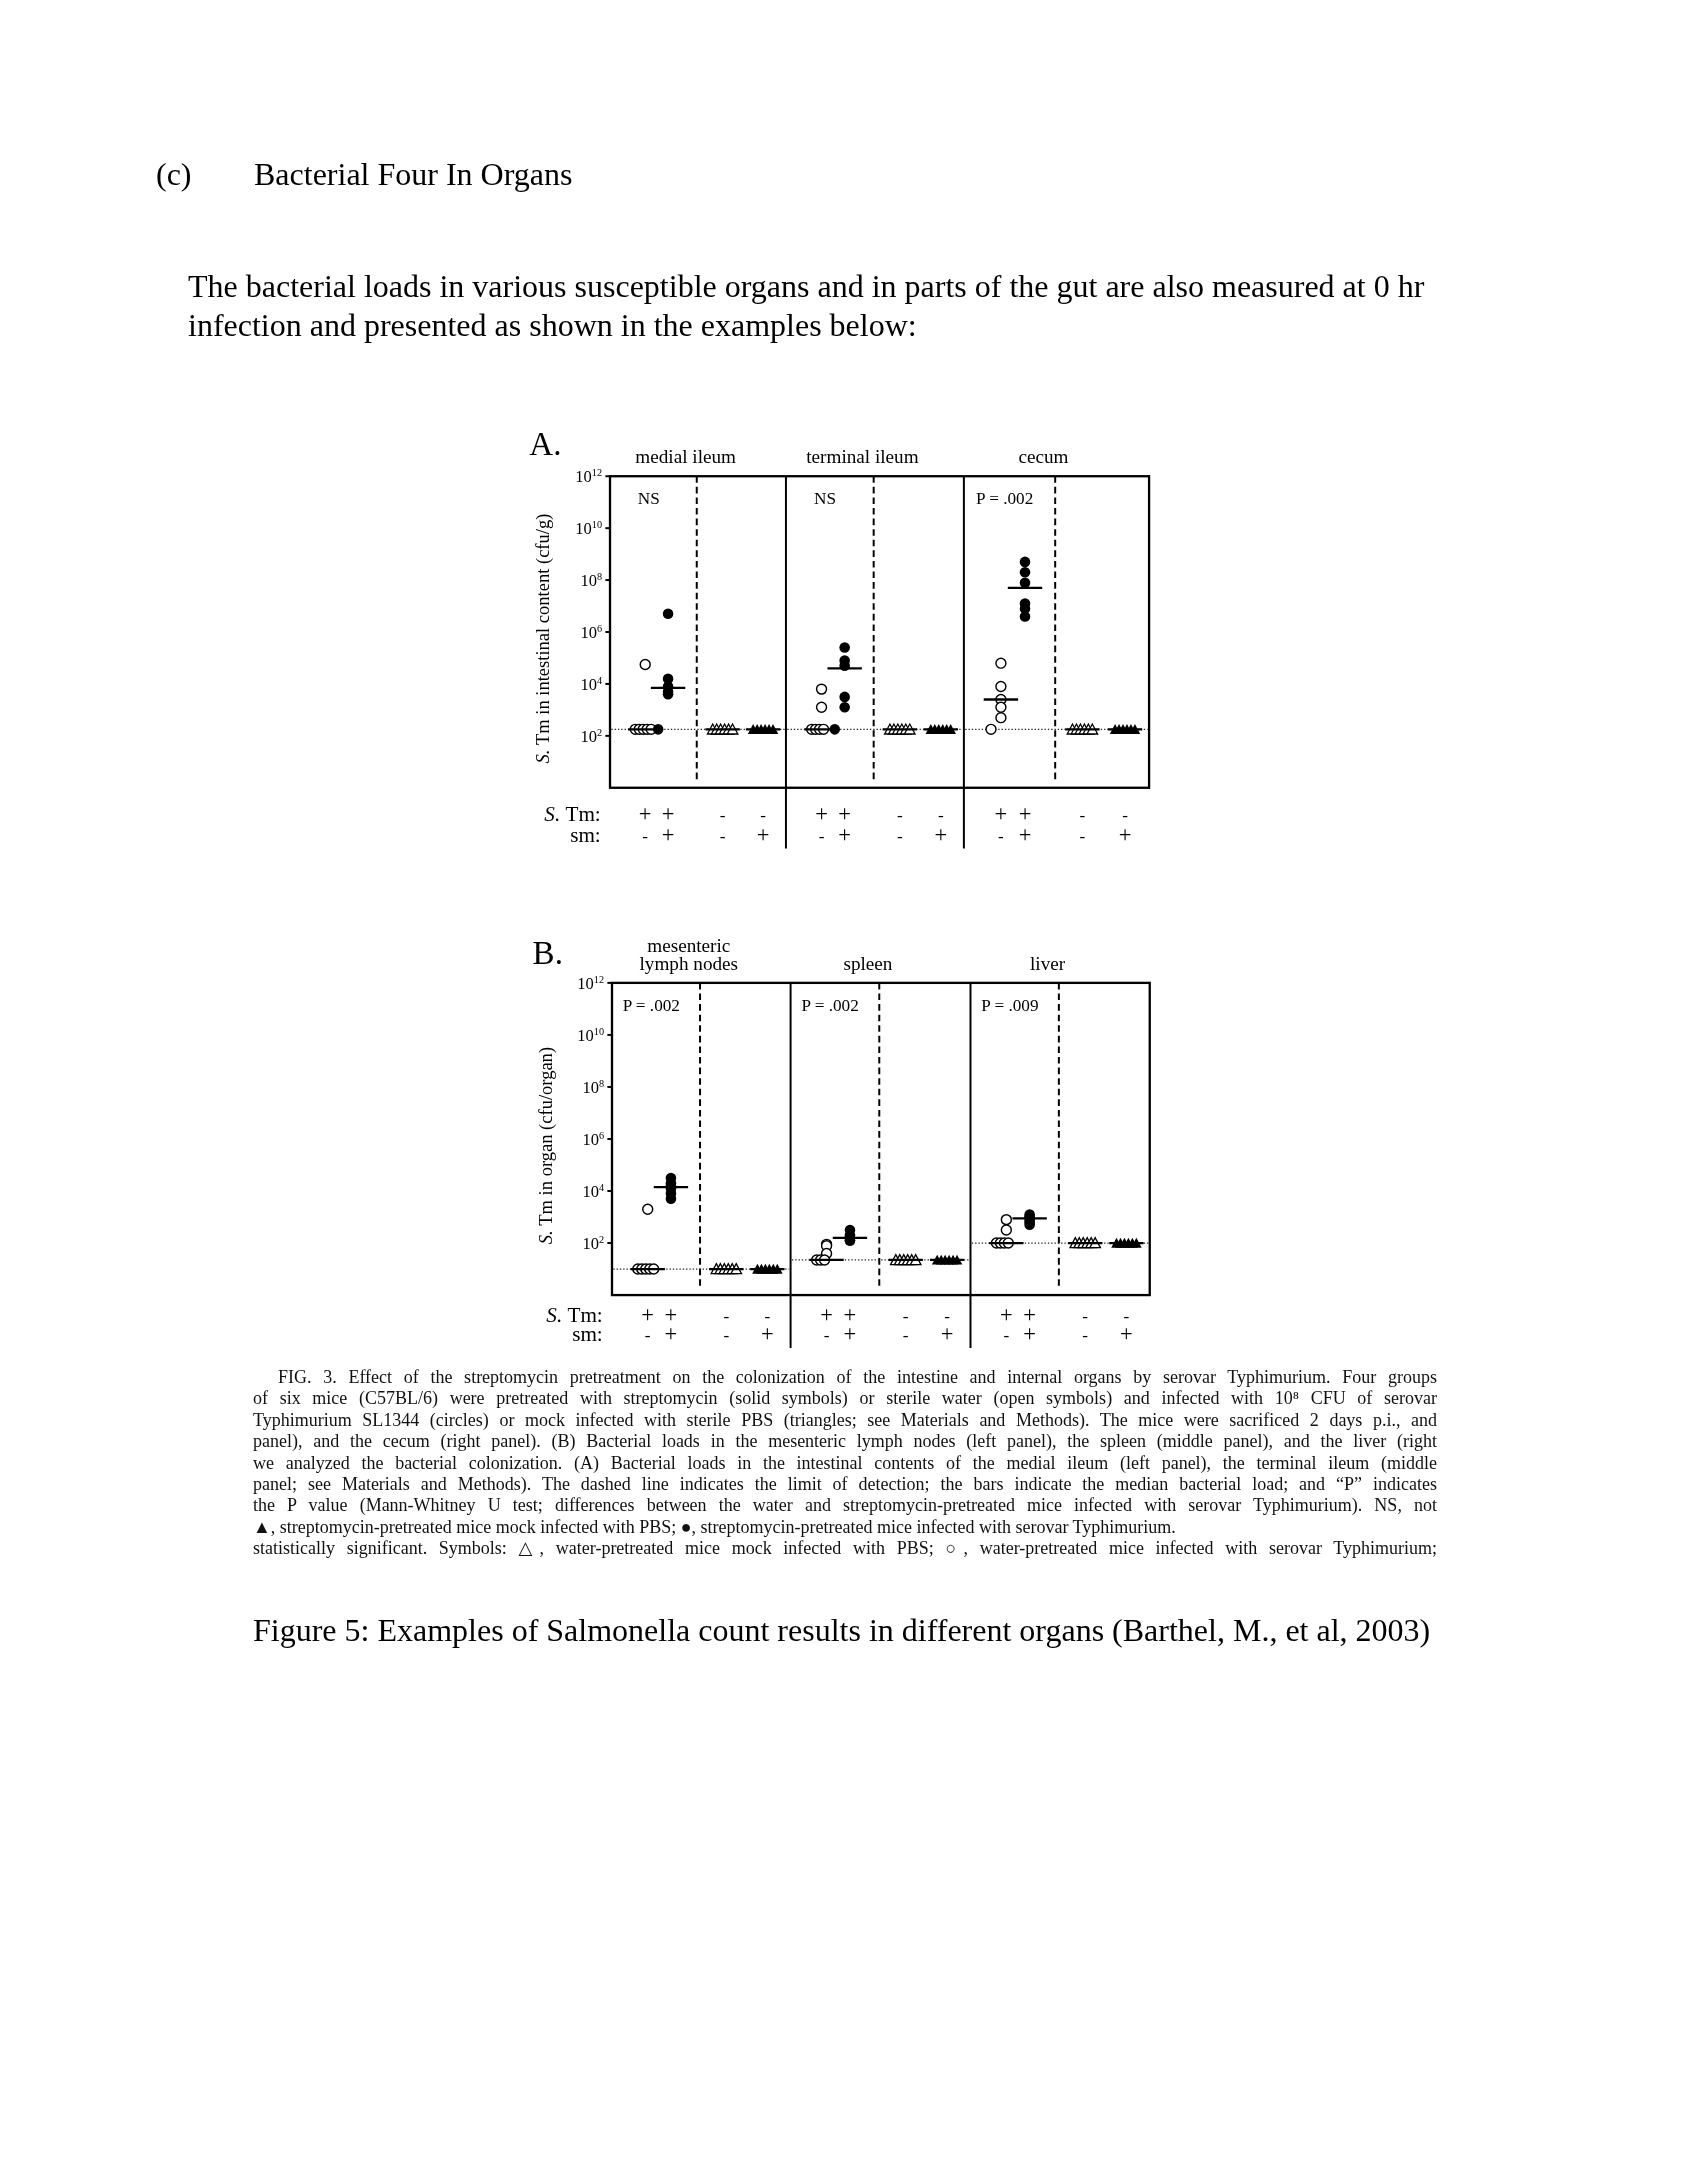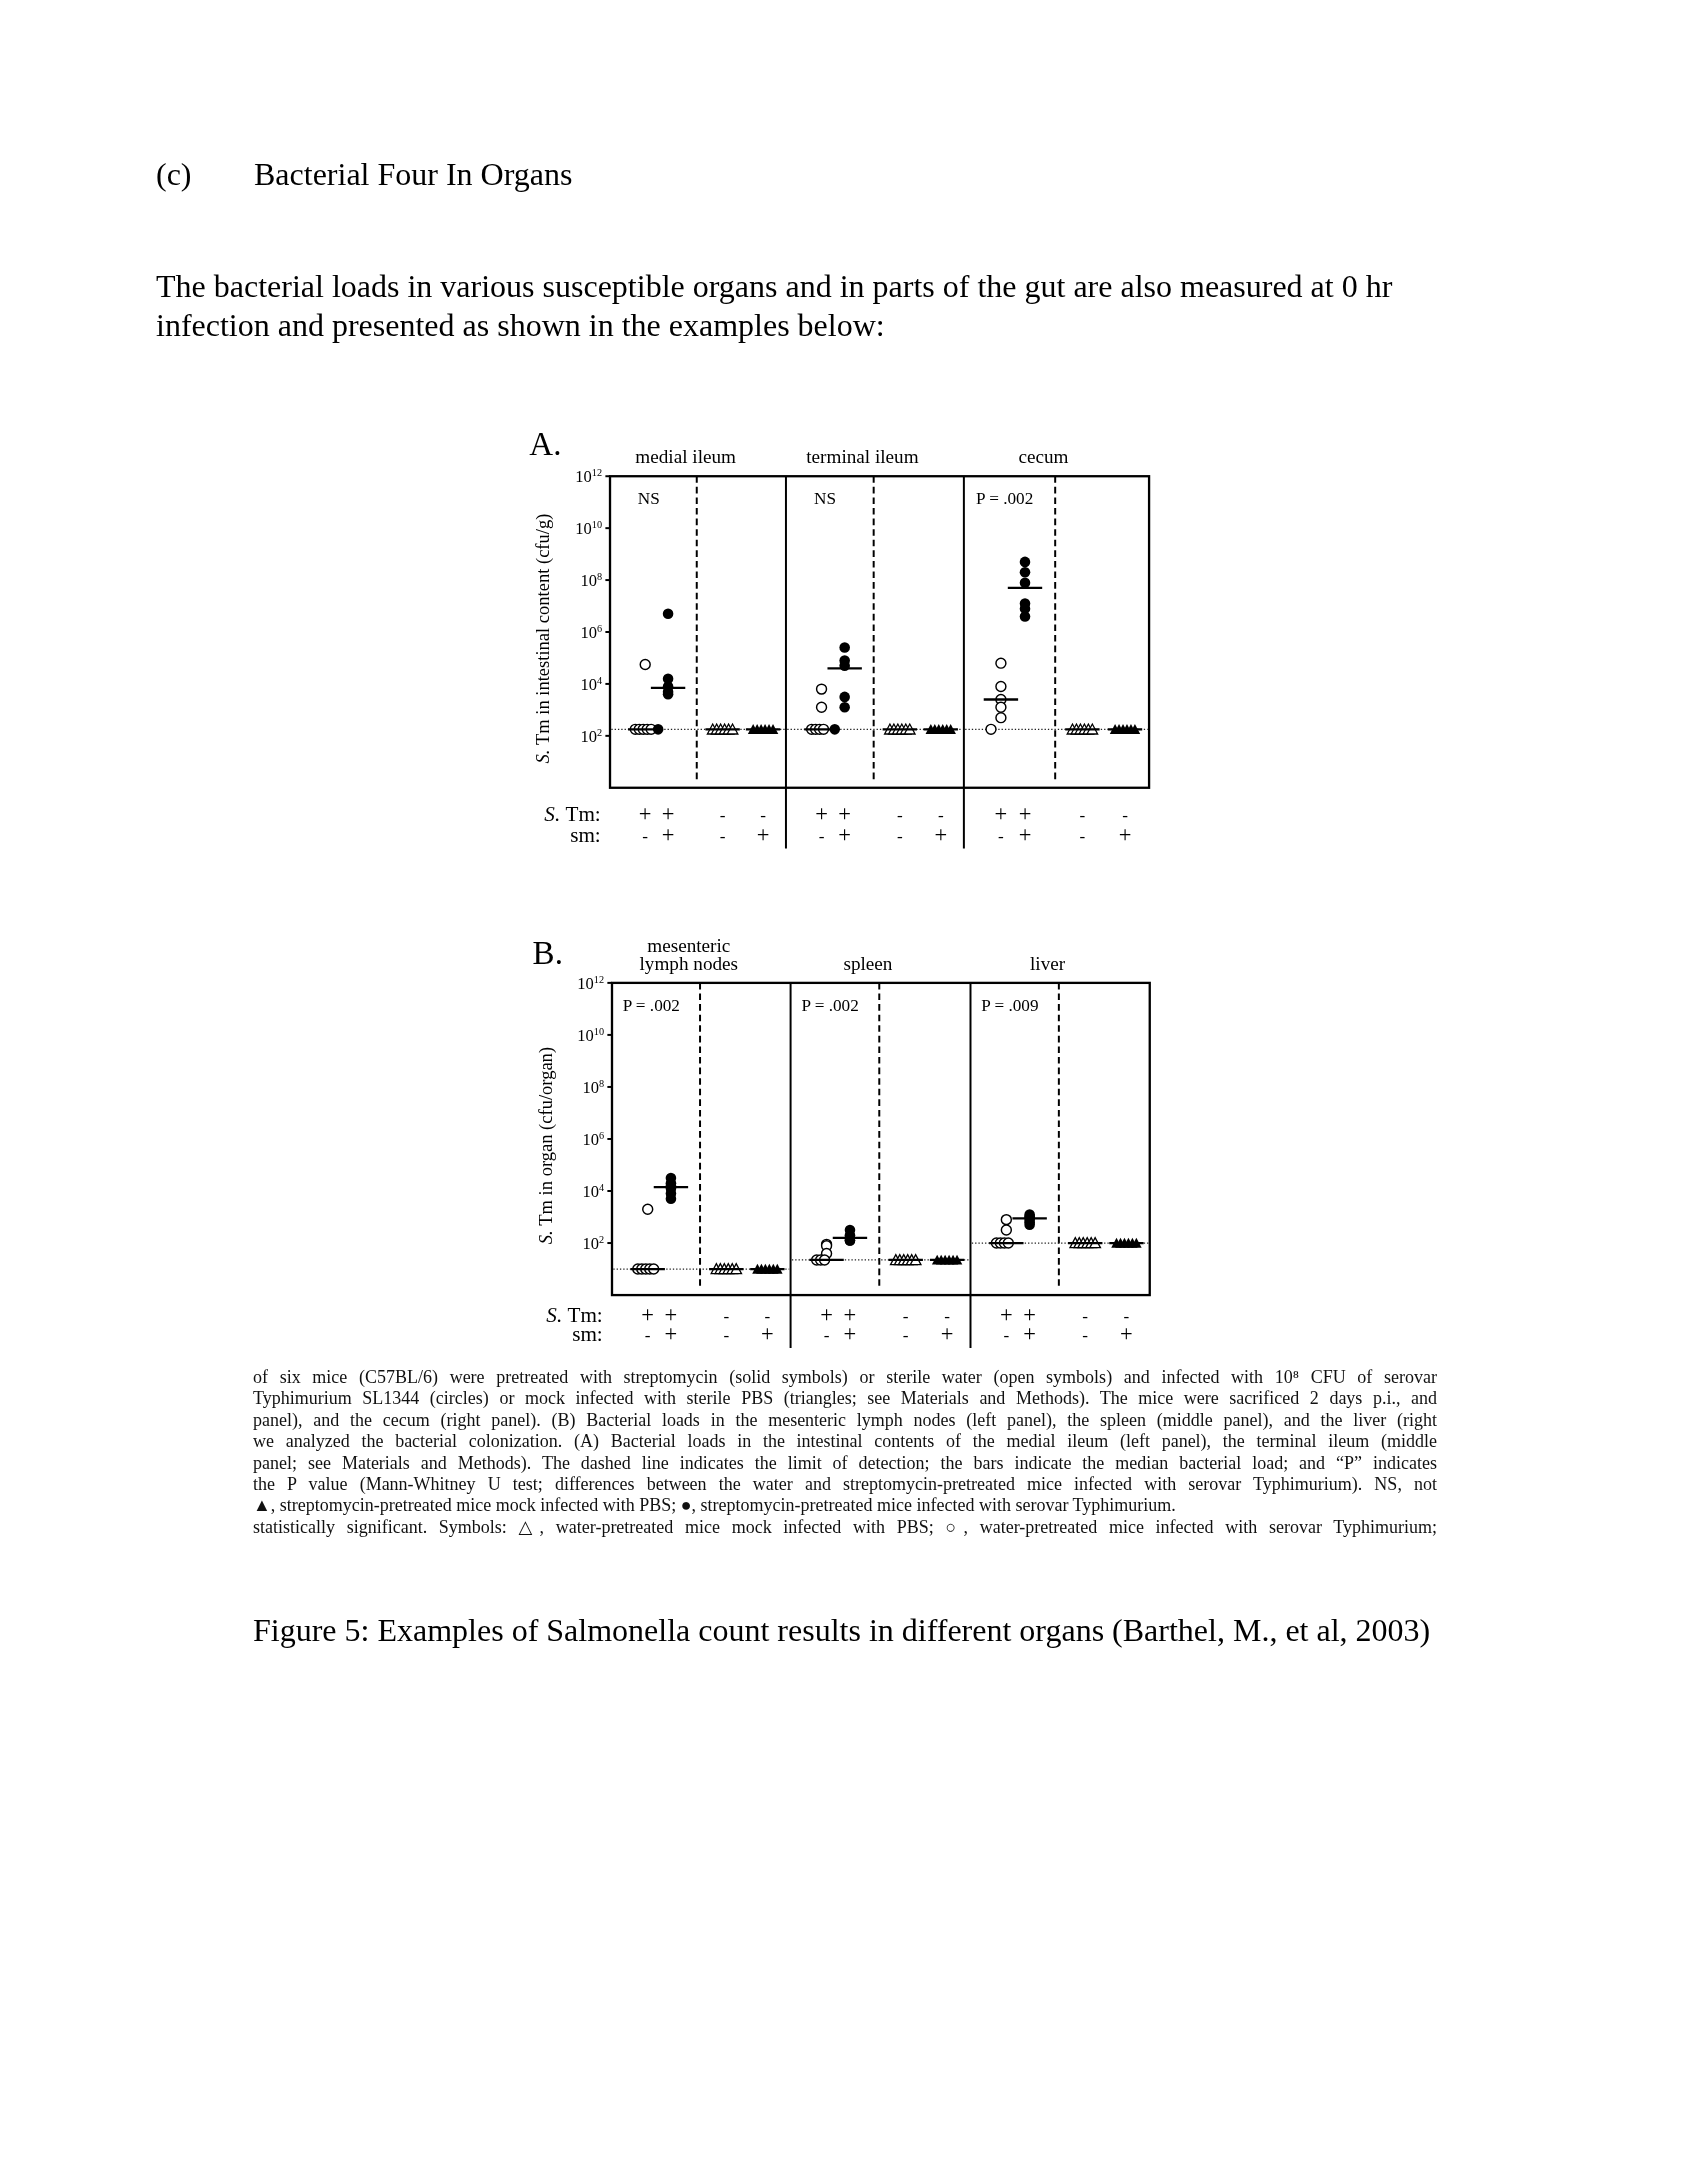--- a/index.html
+++ b/index.html
@@ -2,21 +2,21 @@
 <html style="font-size:10.6px"><head>
 <meta charset="utf-8">
 <style>
   html, body { margin:0; padding:0; background:#ffffff; }
   body { width:1687px; height:2183px; position:relative; overflow:hidden;
          font-family:"Liberation Serif","DejaVu Serif",serif; color:#000; }
   .abs { position:absolute; white-space:nowrap; }
   #sec-label { left:156px; top:156px; font-size:32px; }
   #sec-title { left:254px; top:156px; font-size:32px; }
   #intro { left:156px; top:267px; width:1297px; font-size:32px; line-height:39px; }
-  #intro div { white-space:nowrap; }
+  #intro div { white-space:nowrap;margin-left:32px; }
   #figure { position:absolute; left:0; top:0; width:1687px; height:1389px; }
   #caption { left:253px; top:1367px; width:1184px; font-size:18px; line-height:21.4px; color:#111; }
   #caption .ln { white-space:nowrap; text-align:justify; text-align-last:justify; }
   #caption .ln.last { text-align-last:left; }
   #caption .ind { padding-left:25px; }
   #fig5 { left:253px; top:1612px; font-size:32px; }
   svg text { font-family:"Liberation Serif","DejaVu Serif",serif; fill:#000; }
 </style>
 </head>
 <body>
@@ -321,20 +321,21 @@
     <text x="805" y="1458" font-size="50" text-anchor="start" font-style="normal" transform="">B.</text>
     <text x="913" y="1495" font-size="25" text-anchor="end"><tspan>10</tspan><tspan font-size="15.5" dy="-9.5">12</tspan></text>
     <text x="913" y="1573.6666666666665" font-size="25" text-anchor="end"><tspan>10</tspan><tspan font-size="15.5" dy="-9.5">10</tspan></text>
     <text x="913" y="1652.3333333333335" font-size="25" text-anchor="end"><tspan>10</tspan><tspan font-size="15.5" dy="-9.5">8</tspan></text>
     <text x="913" y="1731" font-size="25" text-anchor="end"><tspan>10</tspan><tspan font-size="15.5" dy="-9.5">6</tspan></text>
     <text x="913" y="1809.6666666666667" font-size="25" text-anchor="end"><tspan>10</tspan><tspan font-size="15.5" dy="-9.5">4</tspan></text>
     <text x="913" y="1888.3333333333333" font-size="25" text-anchor="end"><tspan>10</tspan><tspan font-size="15.5" dy="-9.5">2</tspan></text>
   </svg>
 
 <div class="abs" id="caption">
+  <div class="ln ind">FIG. 3. Effect of the streptomycin pretreatment on the colonization of the intestine and internal organs by serovar Typhimurium. Four groups</div>
   <div class="ln">of six mice (C57BL/6) were pretreated with streptomycin (solid symbols) or sterile water (open symbols) and infected with 10⁸ CFU of serovar</div>
   <div class="ln">Typhimurium SL1344 (circles) or mock infected with sterile PBS (triangles; see Materials and Methods). The mice were sacrificed 2 days p.i., and</div>
   <div class="ln">panel), and the cecum (right panel). (B) Bacterial loads in the mesenteric lymph nodes (left panel), the spleen (middle panel), and the liver (right</div>
   <div class="ln">we analyzed the bacterial colonization. (A) Bacterial loads in the intestinal contents of the medial ileum (left panel), the terminal ileum (middle</div>
   <div class="ln">panel; see Materials and Methods). The dashed line indicates the limit of detection; the bars indicate the median bacterial load; and “P” indicates</div>
   <div class="ln">the P value (Mann-Whitney U test; differences between the water and streptomycin-pretreated mice infected with serovar Typhimurium). NS, not</div>
   <div class="ln last">▲, streptomycin-pretreated mice mock infected with PBS; ●, streptomycin-pretreated mice infected with serovar Typhimurium.</div>
   <div class="ln">statistically significant. Symbols: △, water-pretreated mice mock infected with PBS; ○, water-pretreated mice infected with serovar Typhimurium;</div>
 </div>
 

